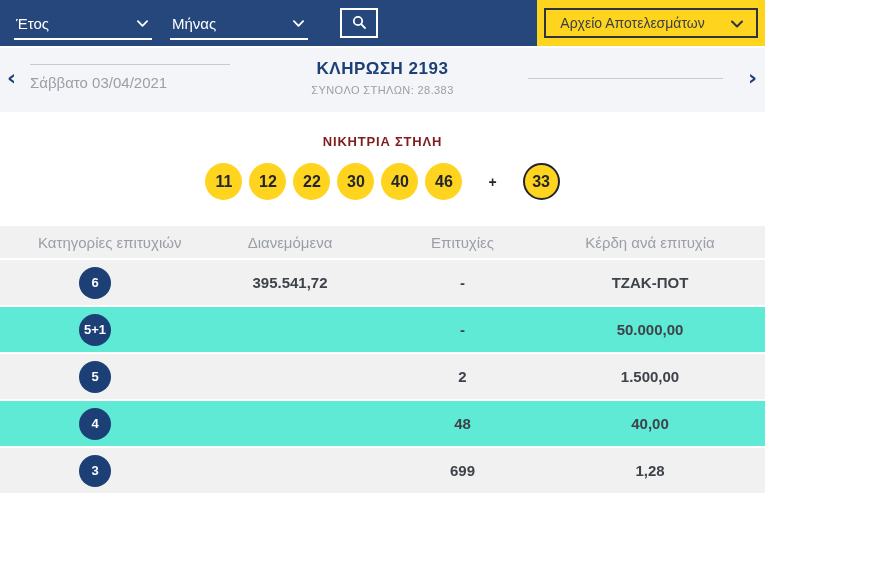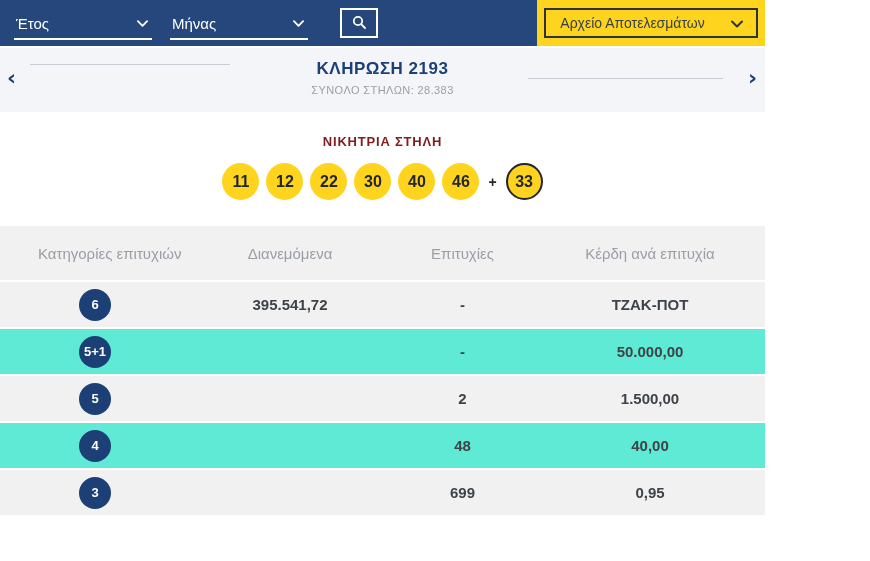--- a/index.html
+++ b/index.html
@@ -64,38 +64,38 @@
   .draw-center {
     position:absolute; left:0; right:0; top:11px; text-align:center;
   }
   .draw-title { font-size:17px; font-weight:bold; color:#1C4076; letter-spacing:.5px; }
   .draw-sub { margin-top:5px; font-size:11px; color:#9A9EA6; letter-spacing:.4px; }
 
   
   .win-section { width:765px; text-align:center; margin-top:22px; }
   .win-heading { font-size:13px; font-weight:bold; color:#7f1d1d; letter-spacing:.8px; }
   .balls-row {
-    margin-top:14px; display:flex; align-items:center; justify-content:center; gap:7px;
+    margin-top:14px; display:flex; align-items:center; justify-content:center; gap:24px;
   }
   .ball {
     width:37px; height:37px; border-radius:50%;
     background:#FFD41F; color:#23262E;
     display:flex; align-items:center; justify-content:center;
     font-size:16px; font-weight:bold;
   }
   .plus-sign { font-size:14px; font-weight:bold; color:#23262E; margin:0 2px; }
   .ball.bonus { border:2px solid #23262E; }
 
   
   .results { width:765px; margin-top:26px; }
   .trow {
     display:grid; grid-template-columns:190px 200px 145px 230px;
     align-items:center;
   }
-  .thead { height:54px; background:#F1F1F2; color:#9A9EA6; font-size:15px; margin-bottom:2px; }
+  .thead { height:32px; background:#F1F1F2; color:#9A9EA6; font-size:15px; margin-bottom:2px; }
   .thead .cell:first-child { text-align:left; padding-left:38px; }
   .cell { text-align:center; }
   .data-row { height:45px; margin-bottom:2px; }
   .data-row.light { background:#F1F1F2; }
   .data-row.dark  { background:#5eead4; }
   .badge {
     width:32px; height:32px; border-radius:50%; background:#1C4076;
     color:#ffffff; font-weight:bold; font-size:13px;
     display:inline-flex; align-items:center; justify-content:center;
   }
@@ -142,20 +142,21 @@
             </svg>
         </span>
       </button>
     </div>
   </div>
 
   <div class="draw-strip">
     <button class="nav-arrow prev">‹</button>
     <div class="date-group">
       <div class="date-line"></div>
+      <div class="date-text">Σάββατο 03/04/2021</div>
     </div>
     <div class="draw-center">
       <div class="draw-title">ΚΛΗΡΩΣΗ 2193</div>
       <div class="draw-sub">ΣΥΝΟΛΟ ΣΤΗΛΩΝ: 28.383</div>
     </div>
     <div class="right-line"></div>
     <button class="nav-arrow next">›</button>
   </div>
 
   <div class="win-section">
@@ -203,18 +204,18 @@
         <div class="trow data-row dark">
           <div class="cell"><span class="badge">4</span></div>
           <div class="cell val"></div>
           <div class="cell val">48</div>
           <div class="cell val">40,00</div>
         </div>
         <div class="trow data-row light">
           <div class="cell"><span class="badge">3</span></div>
           <div class="cell val"></div>
           <div class="cell val">699</div>
-          <div class="cell val">0,95</div>
+          <div class="cell val">1,28</div>
         </div>
       </div>
   </div>
 
 </div>
 
 </body></html>

